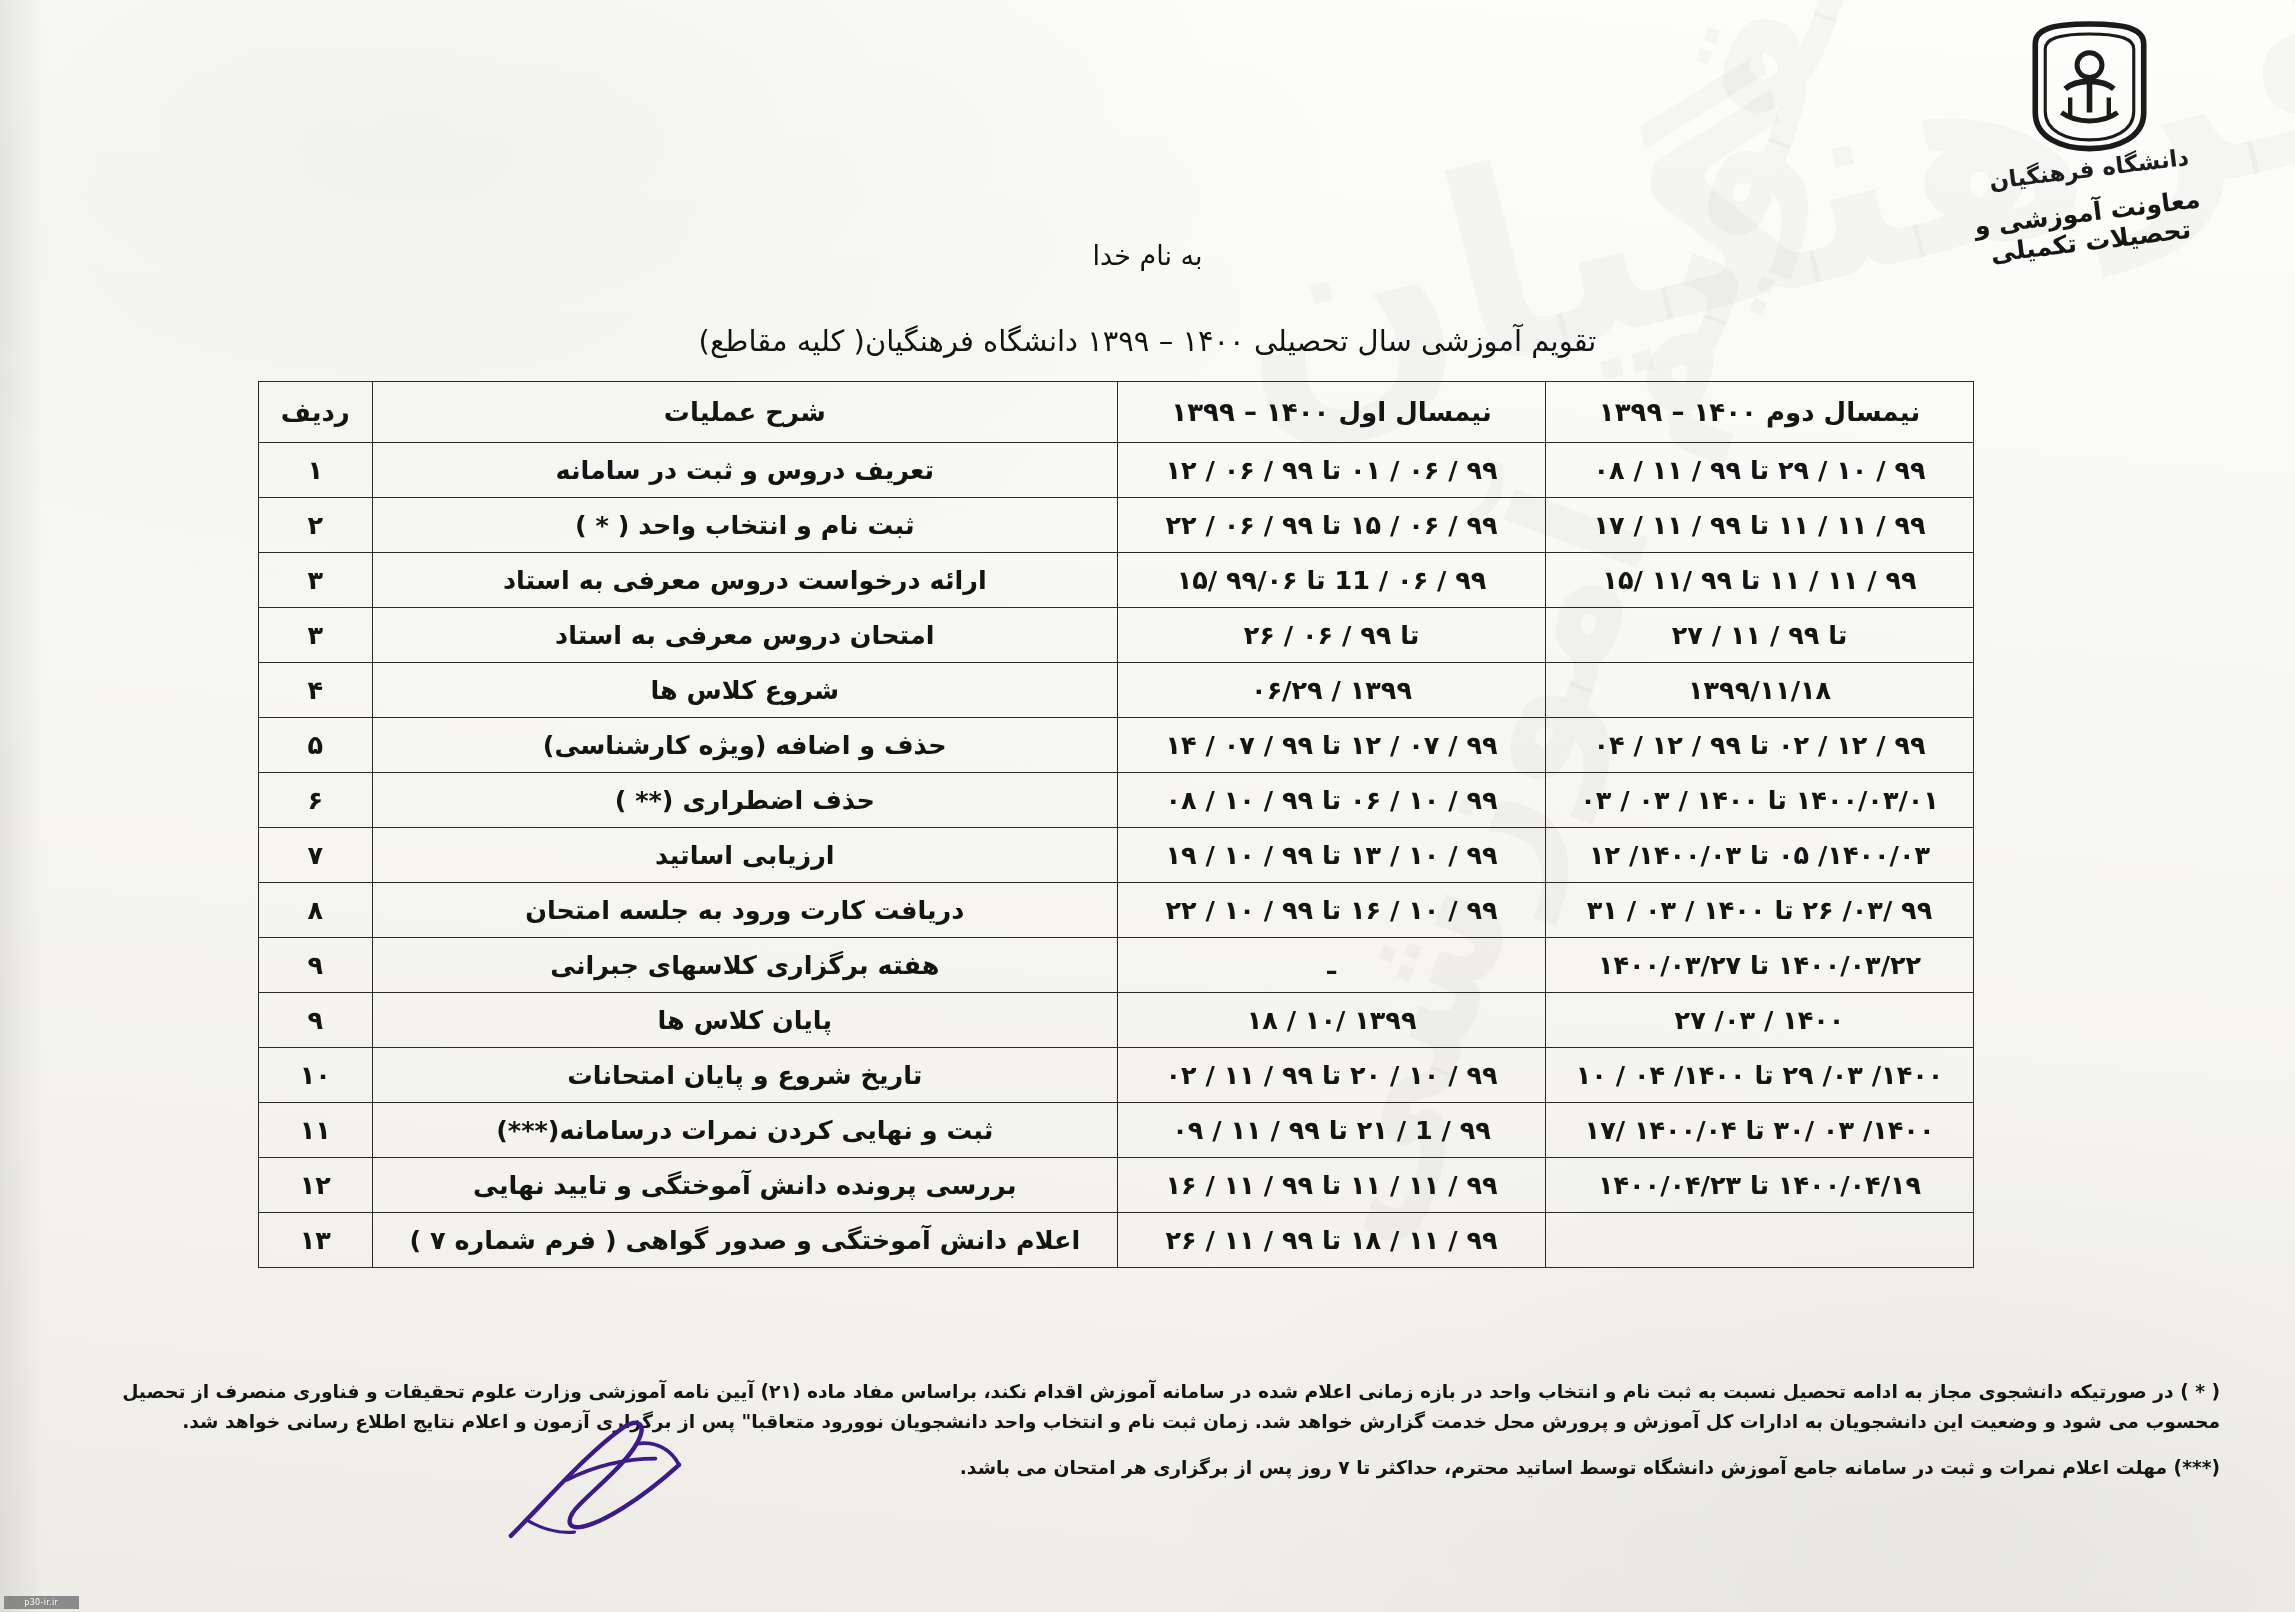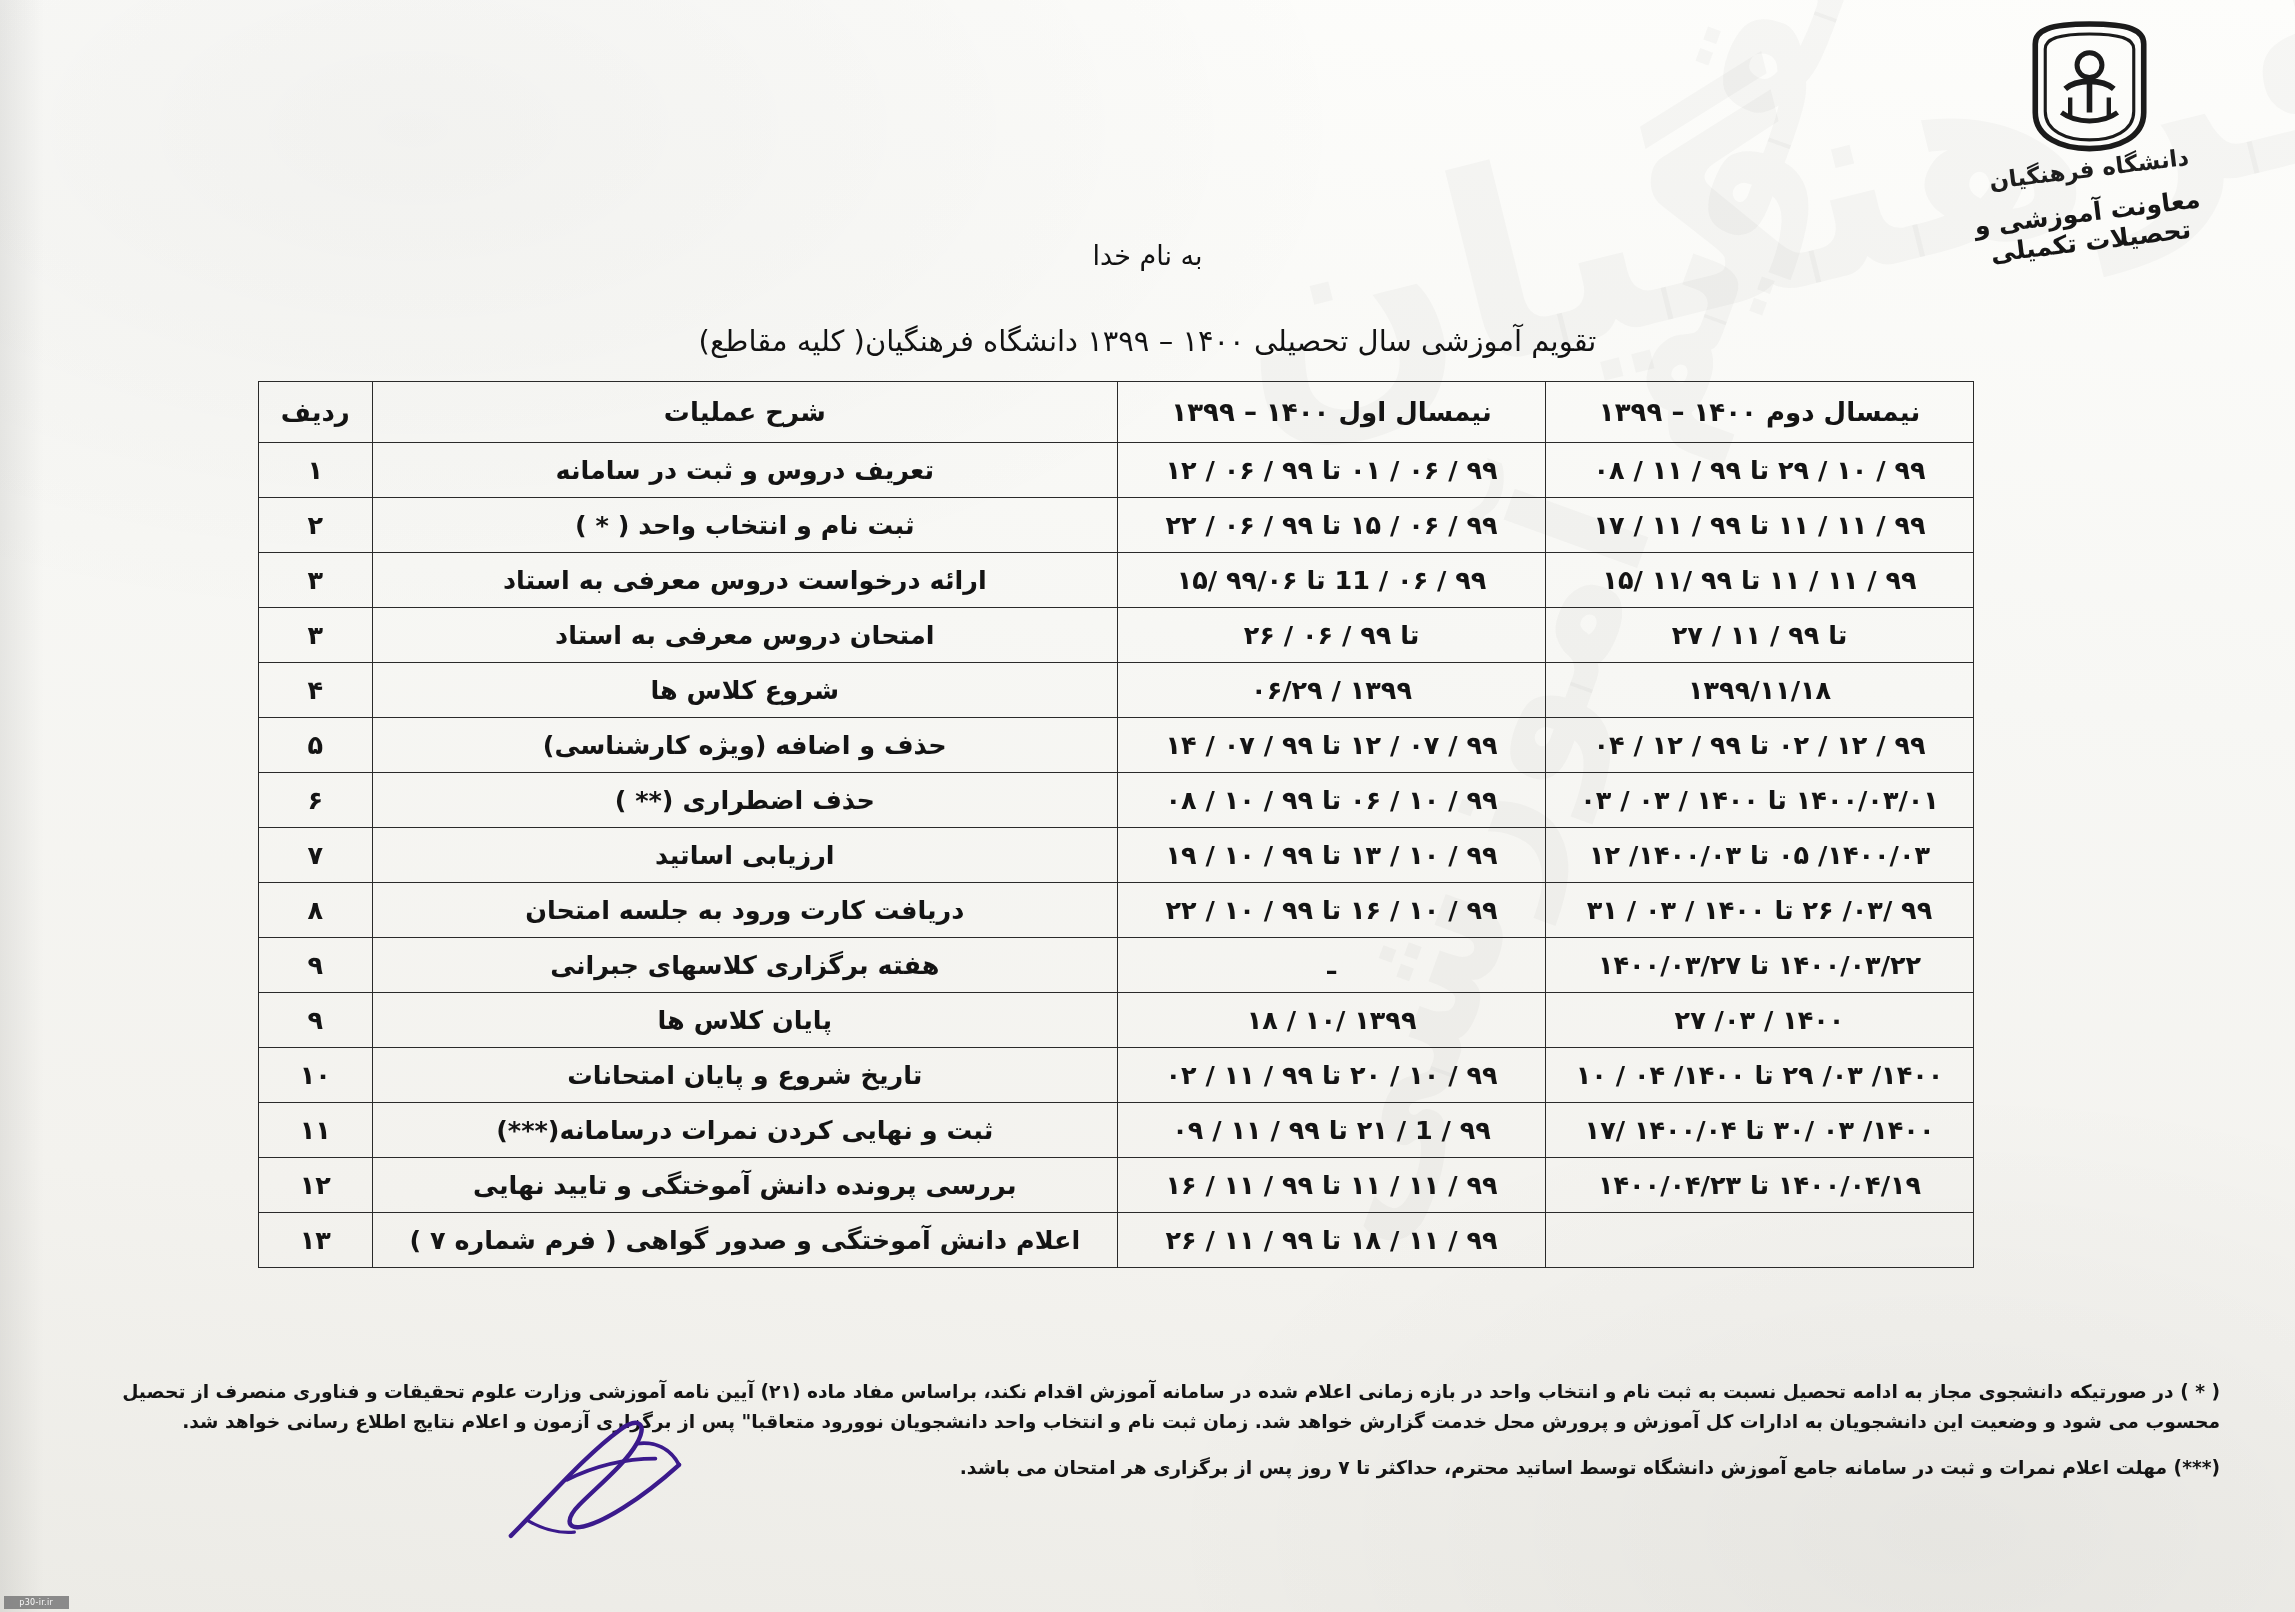--- a/index.html
+++ b/index.html
@@ -170,21 +170,21 @@
     width: 262px;
     height: 162px;
     pointer-events: none;
   }
 
   
   .corner-stamp {
     position: absolute;
     left: 3.7px;
     bottom: 3.7px;
-    width: 65px;
+    width: 75px;
     height: 13.7px;
     background: #7a7a7a;
     color: #fff;
     font-size: 8px;
     line-height: 13.7px;
     text-align: center;
     letter-spacing: 0.3px;
     opacity: 0.85;
   }
 

